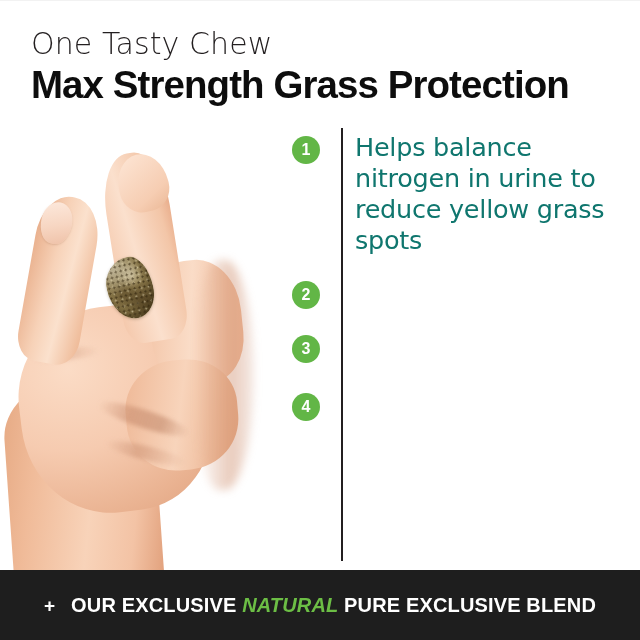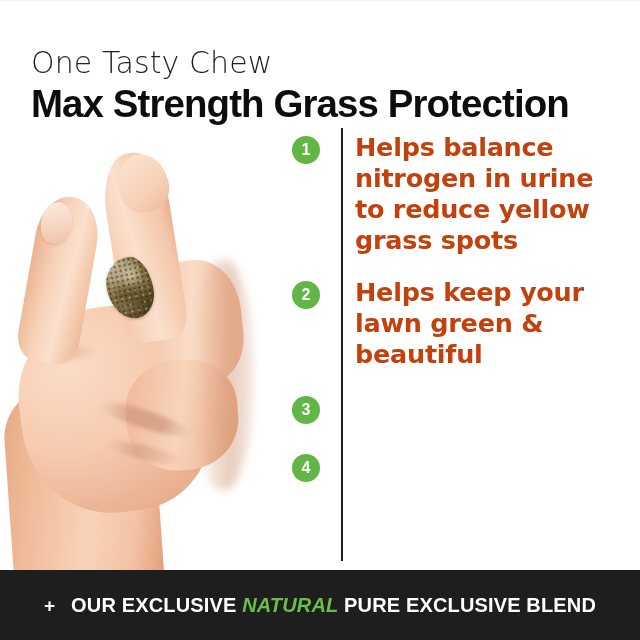--- a/index.html
+++ b/index.html
@@ -16,21 +16,20 @@
     font-family: "Liberation Sans", sans-serif;
     -webkit-font-smoothing: antialiased;
   }
 
   
   .header {
     position: absolute;
     left: 31px;
     top: 27px;
     width: 592px;
-    margin-top: 19px;
   }
   .eyebrow {
     font-family: "DejaVu Sans", sans-serif;
     font-size: 30px;
     font-weight: 300;
     letter-spacing: 0.1px;
     color: #231f20;
     line-height: 34px;
     white-space: nowrap;
   }
@@ -81,22 +80,22 @@
     font-weight: 700;
     display: flex;
     align-items: center;
     justify-content: center;
     line-height: 1;
     margin-top: 4px;
   }
   .benefit-text {
     font-family: "DejaVu Sans", sans-serif;
     font-size: 25.5px;
-    font-weight: 700;
-    color: #c2410c;
+    font-weight: 400;
+    color: #0f766e;
     line-height: 31px;
     letter-spacing: -0.25px;
     margin-left: 35px;
     max-width: 272px;
   }
   .b1 { margin-bottom: 21px; }
   .b2 { margin-bottom: 22px; }
   .b3 { margin-bottom: 26px; }
 
   
@@ -345,21 +344,20 @@
 
   <div class="benefits">
 
     <div class="benefit b1">
       <div class="badge">1</div>
       <div class="benefit-text">Helps balance nitrogen in urine to reduce yellow grass spots</div>
     </div>
 
     <div class="benefit b2">
       <div class="badge">2</div>
-      <div class="benefit-text">Helps keep your lawn green &amp; beautiful</div>
     </div>
 
     <div class="benefit b3">
       <div class="badge">3</div>
     </div>
 
     <div class="benefit b4">
       <div class="badge">4</div>
     </div>
 

